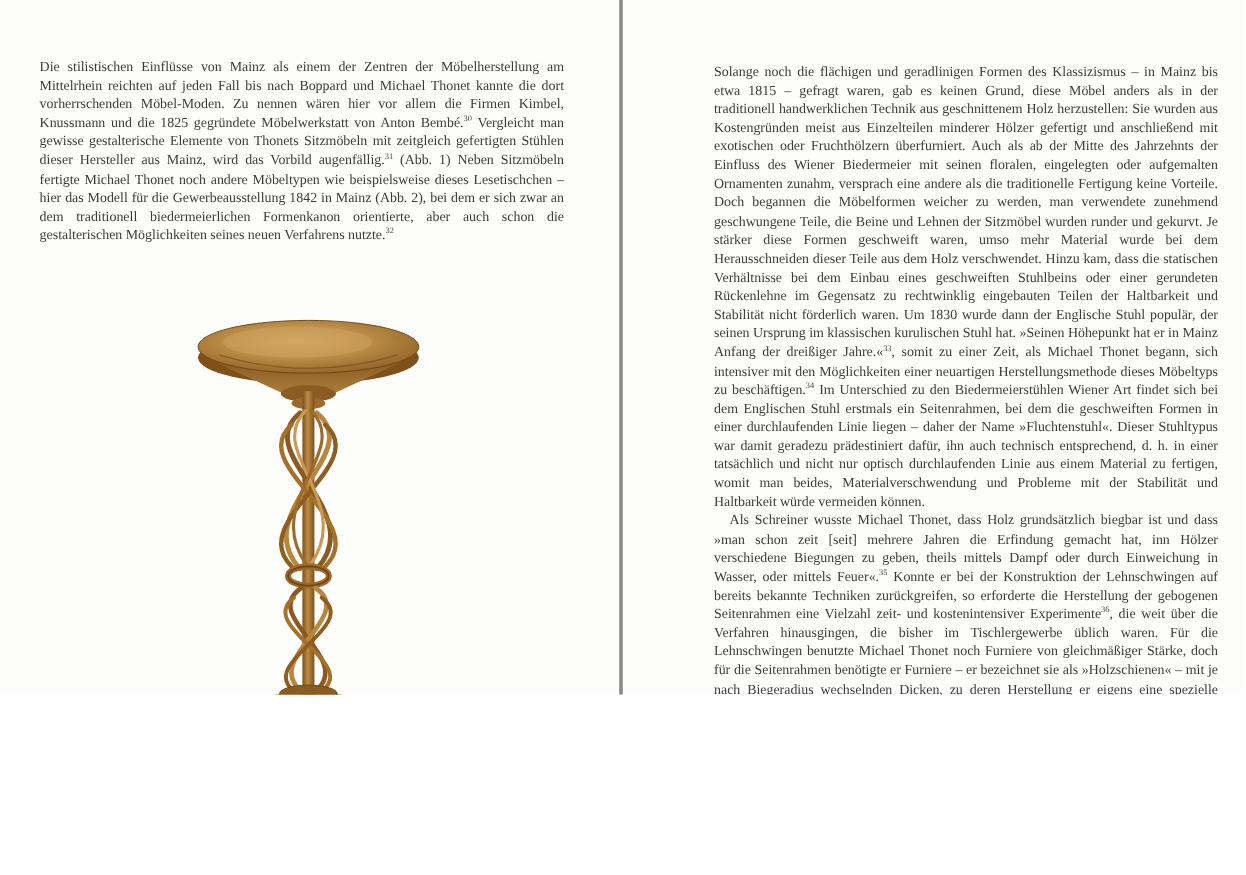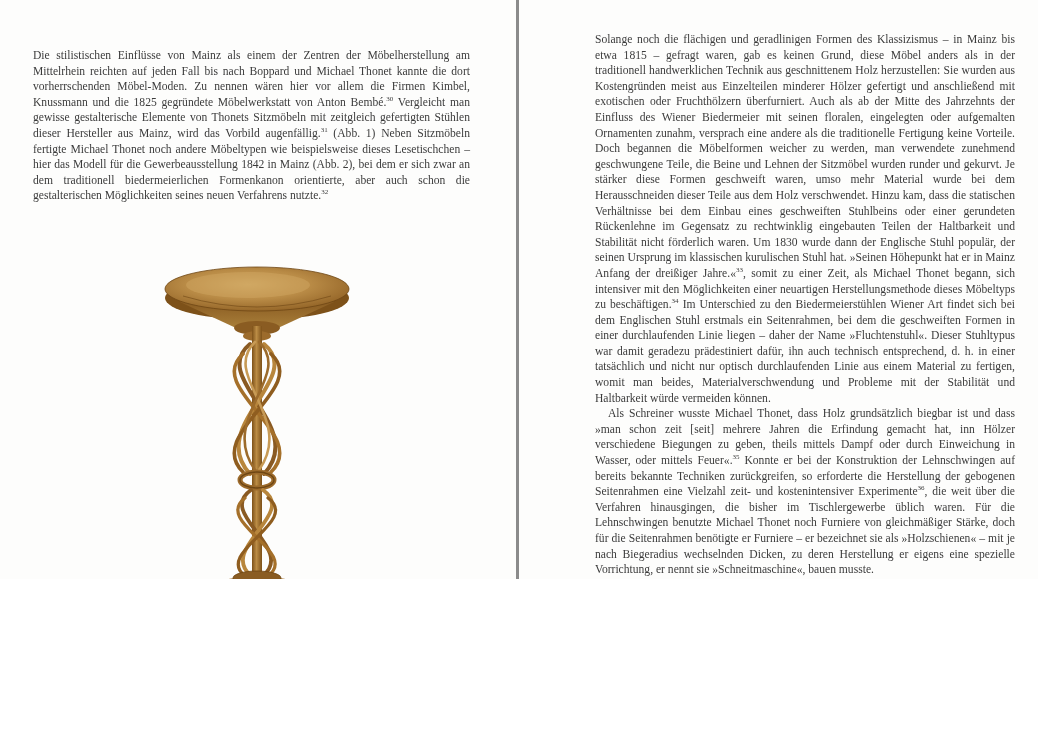--- a/index.html
+++ b/index.html
@@ -12,21 +12,21 @@
     position:absolute; left:516px; top:0; width:3px; height:729px;
     background:#8b8b8b;
   }
   .body-text {
     margin:0; text-align:justify; color:#3b3b3b;
     font-size:11.6px; line-height:15.6px;
     -webkit-hyphens:auto; hyphens:auto;
   }
   .body-text sup { font-size:7px; line-height:0; vertical-align:super; }
   .left-paragraph { position:absolute; left:33px; top:48px; width:437px; }
-  .right-column { position:absolute; left:595px; top:32px; width:420px; }
+  .right-column { position:absolute; left:595px; top:52px; width:420px; }
   .right-column p.indent { text-indent:13px; }
   .figure-wrap { position:absolute; left:128px; top:226px; width:258px; height:428px; }
   .caption {
     position:absolute; left:34px; top:599px; width:170px;
     font-size:14px; line-height:15px; color:#4a4a4a;
   }
   .caption .caption-label { font-weight:bold; color:#2e2e2e; }
   .page-footer {
     position:absolute; top:649px; font-size:10px; color:#9c9c9c;
     white-space:nowrap;

